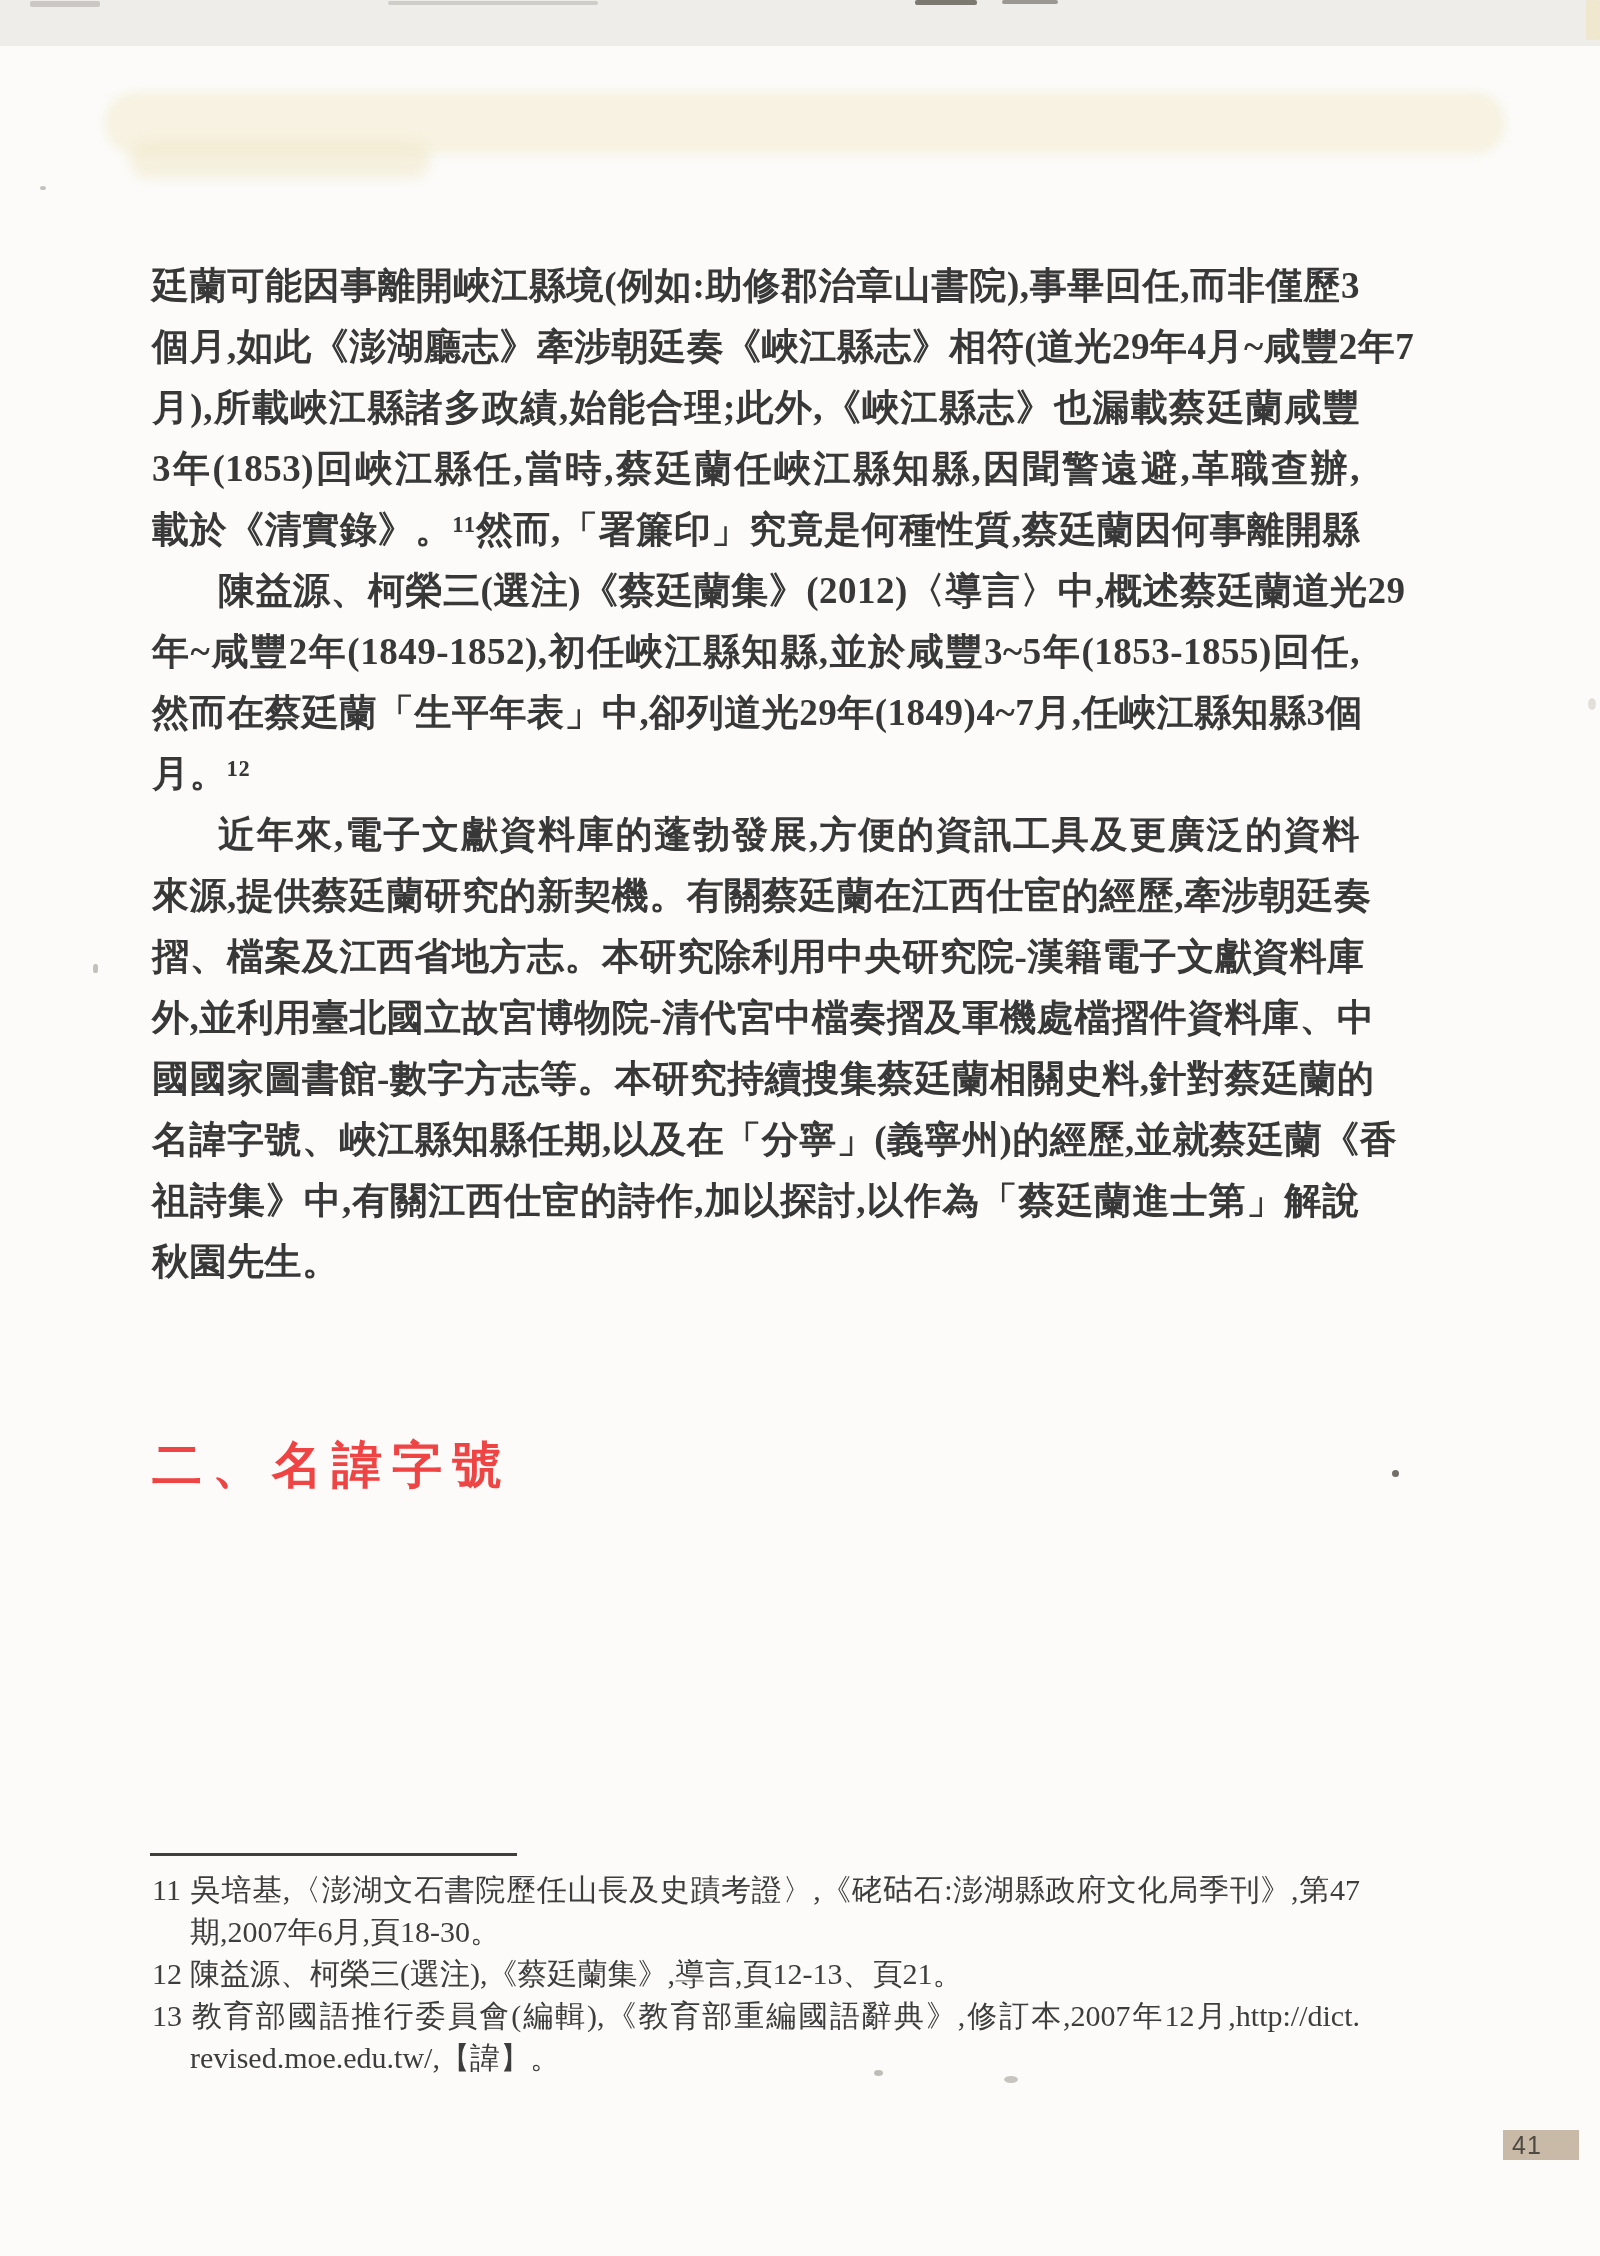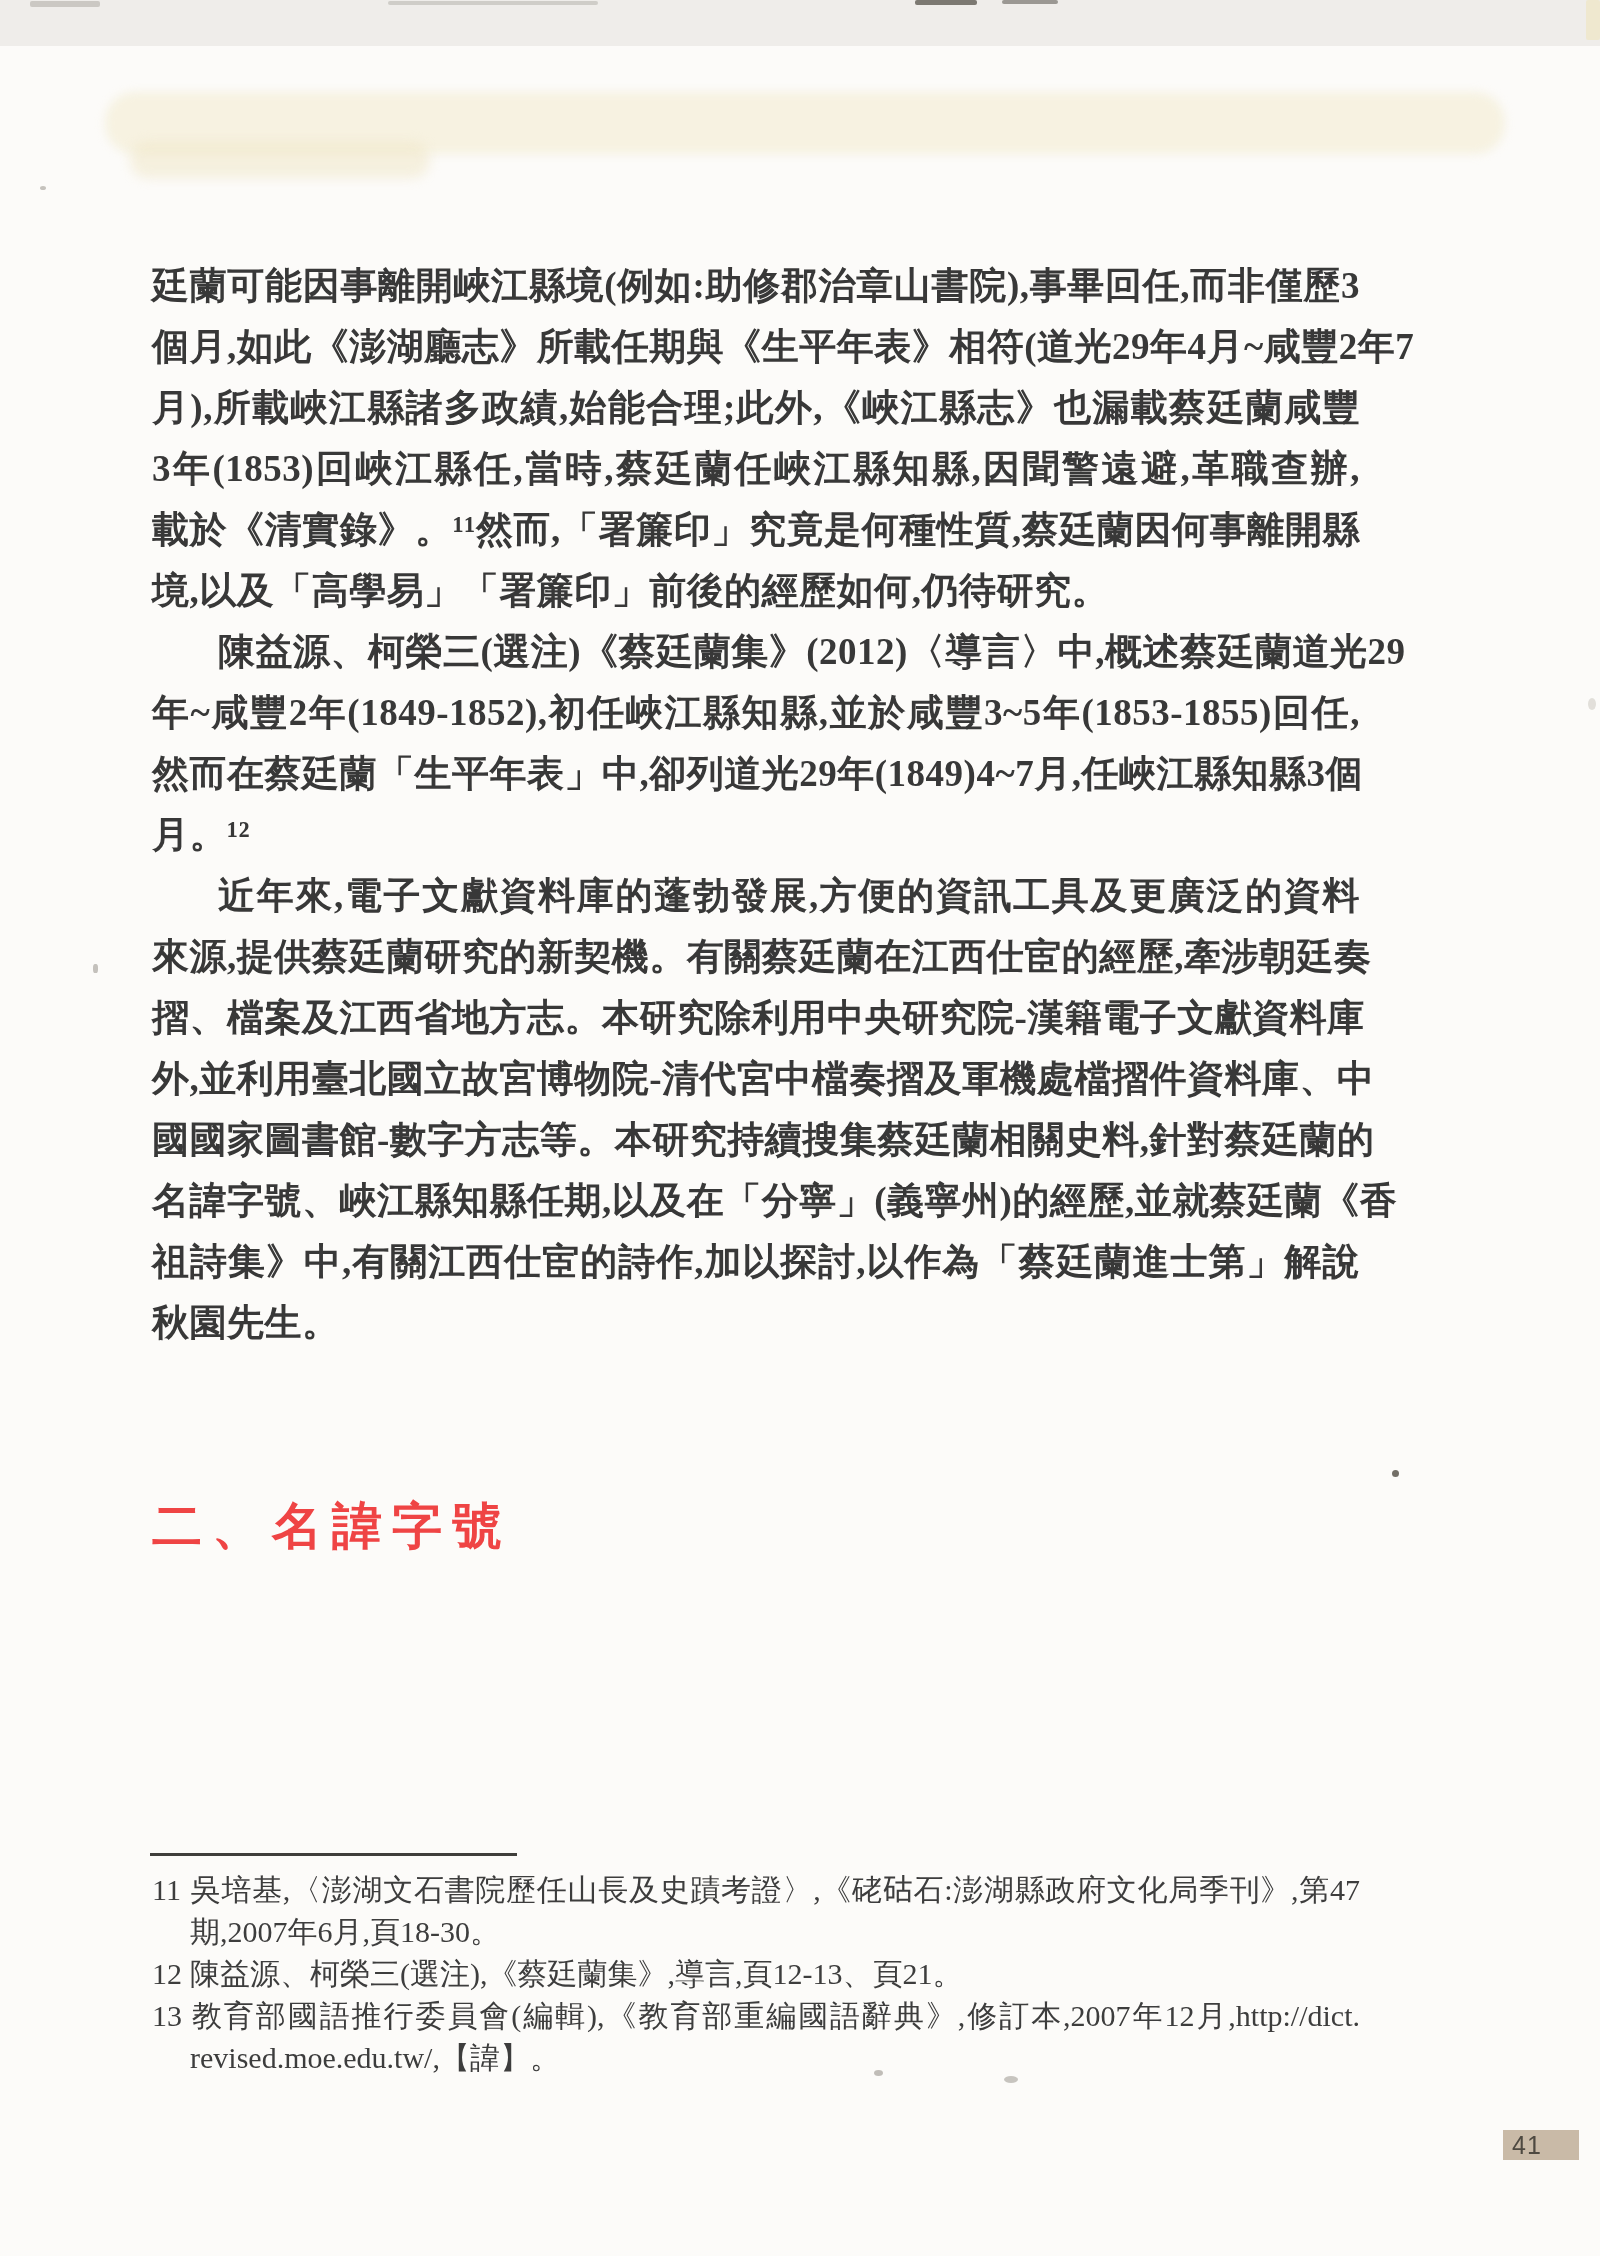--- a/index.html
+++ b/index.html
@@ -92,25 +92,24 @@
   <div class="speck s2"></div>
   <div class="speck s3"></div>
   <div class="speck s4"></div>
   <div class="speck s5"></div>
   <div class="speck s6"></div>
 
   <div class="column">
     <div>
         <div class="para">
           <div class="tline">廷蘭可能因事離開峽江縣境(例如:助修郡治章山書院),事畢回任,而非僅歷3</div>
-          <div class="tline">個月,如此《澎湖廳志》所載任期與《生平年表》相符(道光29年4月~咸豐2年7</div>
+          <div class="tline">個月,如此《澎湖廳志》牽涉朝廷奏《峽江縣志》相符(道光29年4月~咸豐2年7</div>
           <div class="tline">月),所載峽江縣諸多政績,始能合理;此外,《峽江縣志》也漏載蔡廷蘭咸豐</div>
           <div class="tline">3年(1853)回峽江縣任,當時,蔡廷蘭任峽江縣知縣,因聞警遠避,革職查辦,</div>
           <div class="tline">載於《清實錄》。¹¹然而,「署簾印」究竟是何種性質,蔡廷蘭因何事離開縣</div>
-          <div class="tline short">境,以及「高學易」「署簾印」前後的經歷如何,仍待研究。</div>
         </div>
         <div class="para">
           <div class="tline ind">陳益源、柯榮三(選注)《蔡廷蘭集》(2012)〈導言〉中,概述蔡廷蘭道光29</div>
           <div class="tline">年~咸豐2年(1849-1852),初任峽江縣知縣,並於咸豐3~5年(1853-1855)回任,</div>
           <div class="tline">然而在蔡廷蘭「生平年表」中,卻列道光29年(1849)4~7月,任峽江縣知縣3個</div>
           <div class="tline short">月。¹²</div>
         </div>
         <div class="para">
           <div class="tline ind">近年來,電子文獻資料庫的蓬勃發展,方便的資訊工具及更廣泛的資料</div>
           <div class="tline">來源,提供蔡廷蘭研究的新契機。有關蔡廷蘭在江西仕宦的經歷,牽涉朝廷奏</div>

